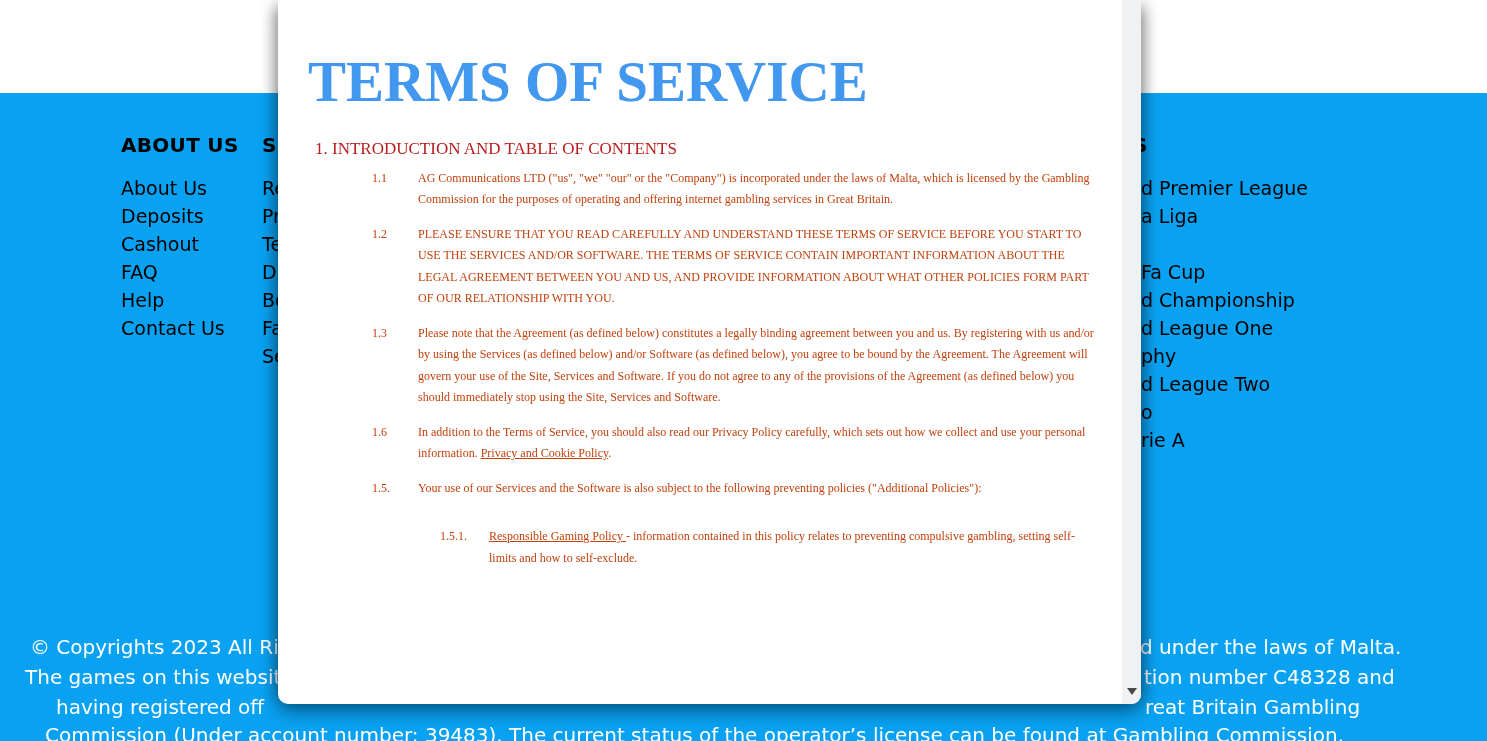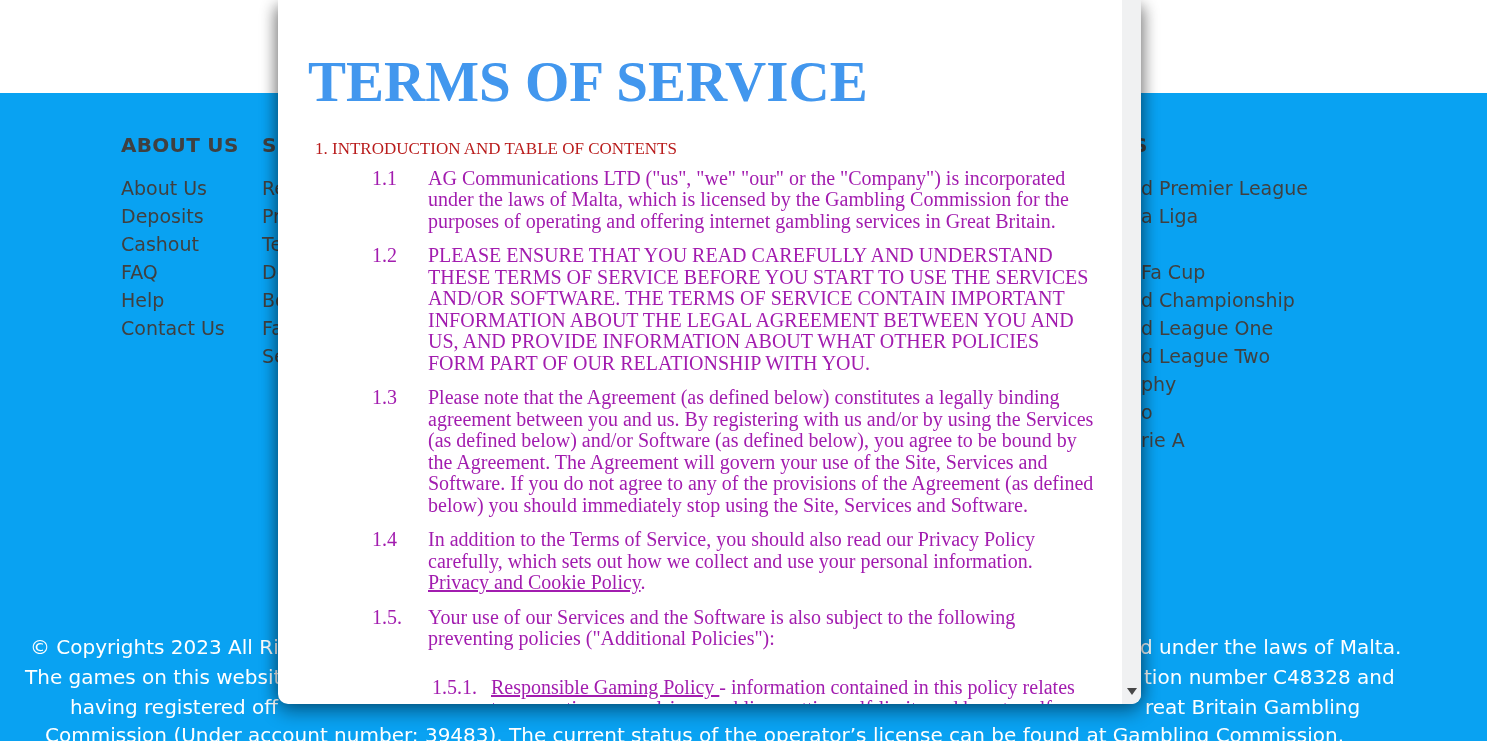--- a/index.html
+++ b/index.html
@@ -1,58 +1,58 @@
 <!DOCTYPE html>
 <html><head>
 <meta charset="utf-8">
 <style>
   html,body{margin:0;padding:0;background:#333;}
   .page{position:relative;width:1487px;height:741px;overflow:hidden;
         background:#09a2f2;font-family:"DejaVu Sans",sans-serif;}
   .top-band{position:absolute;left:0;top:0;width:100%;height:93px;background:#ffffff;}
 
   
-  .fcol{position:absolute;color:#404040;}
+  .fcol{position:absolute;color:#000000;}
   .fcol .fcol-heading{font-size:20px;font-weight:bold;margin:0 0 17px 0;
         letter-spacing:.3px;white-space:nowrap;}
   .fcol ul{list-style:none;margin:0;padding:0;}
   .fcol li{height:28px;line-height:28px;font-size:19px;white-space:nowrap;cursor:pointer;}
   #col-about{left:121px;top:133px;}
   #col-mid{left:262px;top:133px;}
   #col-leagues{left:1141px;top:133px;}
   #col-leagues .fcol-heading{margin-left:-8px;}
 
   
   .copy{position:absolute;color:#fff;font-size:20px;white-space:nowrap;line-height:26px;}
   .copy a{color:#fff;text-decoration:underline;cursor:pointer;}
   #copy-l1{left:30px;top:634px;}
   #copy-l2{left:25px;top:664px;}
-  #copy-l3{left:70px;top:694px;}
+  #copy-l3{left:56px;top:694px;}
   #copy-r1{left:1140px;top:634px;}
   #copy-r2{left:1144px;top:664px;text-align:right;}
   #copy-r3{left:1145px;top:694px;}
   #copy-l4{left:45px;top:722px;}
 
   
   .modal{position:absolute;left:278px;top:0;width:863px;height:704px;background:#ffffff;
          border-radius:0 0 10px 10px;z-index:5;
          box-shadow:0 8px 18px rgba(0,0,0,.40),
                     -9px 0 14px -6px rgba(0,0,0,.25),
                      9px 0 14px -6px rgba(0,0,0,.25);
          font-family:Liberation Serif, serif;}
   .modal-content{position:absolute;left:0;top:0;right:19px;bottom:0;overflow:hidden;
          padding:0 27px 0 30px;box-sizing:border-box;}
   .tos-title{color:#4297ee;font-weight:bold;font-size:57px;line-height:1.05;
          margin:52px 0 0 0;white-space:nowrap;}
   .tos-heading{color:#b91c1c;font-size:17px;margin:27px 0 9px 7px;}
-  .tos-item{display:flex;margin:0 0 13px 64px;color:#a21caf;font-size:20px;line-height:21.5px;gap:10px;}
+  .tos-item{display:flex;margin:0 0 13px 64px;color:#c2410c;font-size:12px;line-height:21.5px;}
   .tos-num{flex:0 0 46px;}
   .tos-text{flex:1;}
   .tos-item.sub{margin-left:124px;margin-top:27px;}
-  .tos-item.sub .tos-num{flex:0 0 49px;}
+  .tos-item.sub .tos-num{flex:0 0 49px;margin-left:8px;}
   .tos-link{text-decoration:underline;color:inherit;cursor:pointer;text-align:right;}
 
   
   .scroll-track{position:absolute;top:0;right:0;width:19px;height:100%;
          background:#f0f1f2;border-radius:0 0 9px 0;}
   .scroll-down{position:absolute;right:4px;bottom:9px;width:0;height:0;
          border-left:5px solid transparent;border-right:5px solid transparent;
          border-top:7px solid #474747;}
 </style>
 </head>
@@ -88,22 +88,22 @@
 
   <div class="fcol" id="col-leagues">
     <div class="fcol-heading">S</div>
     <ul>
         <li>d Premier League</li>
         <li>a Liga</li>
         <li></li>
         <li>Fa Cup</li>
         <li>d Championship</li>
         <li>d League One</li>
+        <li>phy</li>
         <li>d League Two</li>
-        <li>phy</li>
         <li>o</li>
         <li>rie A</li>
       </ul>
   </div>
 
   <div class="copy" id="copy-l1">© Copyrights 2023 All Rig</div>
   <div class="copy" id="copy-r1">d under the laws of Malta.</div>
   <div class="copy" id="copy-l2">The games on this websit</div>
   <div class="copy" id="copy-r2">tion number C48328 and</div>
   <div class="copy" id="copy-l3">having registered off</div>
@@ -123,21 +123,21 @@
           </div>
           <div class="tos-item">
             <span class="tos-num">1.2</span>
             <div class="tos-text"><span>PLEASE ENSURE THAT YOU READ CAREFULLY AND UNDERSTAND THESE TERMS OF SERVICE BEFORE YOU START TO USE THE SERVICES AND/OR SOFTWARE. THE TERMS OF SERVICE CONTAIN IMPORTANT INFORMATION ABOUT THE LEGAL AGREEMENT BETWEEN YOU AND US, AND PROVIDE INFORMATION ABOUT WHAT OTHER POLICIES FORM PART OF OUR RELATIONSHIP WITH YOU.</span></div>
           </div>
           <div class="tos-item">
             <span class="tos-num">1.3</span>
             <div class="tos-text"><span>Please note that the Agreement (as defined below) constitutes a legally binding agreement between you and us. By registering with us and/or by using the Services (as defined below) and/or Software (as defined below), you agree to be bound by the Agreement. The Agreement will govern your use of the Site, Services and Software. If you do not agree to any of the provisions of the Agreement (as defined below) you should immediately stop using the Site, Services and Software.</span></div>
           </div>
           <div class="tos-item">
-            <span class="tos-num">1.4</span>
+            <span class="tos-num">1.6</span>
             <div class="tos-text"><span>In addition to the Terms of Service, you should also read our Privacy Policy carefully, which sets out how we collect and use your personal information. </span><a class="tos-link">Privacy and Cookie Policy</a><span>.</span></div>
           </div>
           <div class="tos-item">
             <span class="tos-num">1.5.</span>
             <div class="tos-text"><span>Your use of our Services and the Software is also subject to the following preventing policies ("Additional Policies"):</span></div>
           </div>
           <div class="tos-item sub">
             <span class="tos-num">1.5.1.</span>
             <div class="tos-text"><a class="tos-link">Responsible Gaming Policy </a><span>- information contained in this policy relates to preventing compulsive gambling, setting self-limits and how to self-exclude.</span></div>
           </div>

